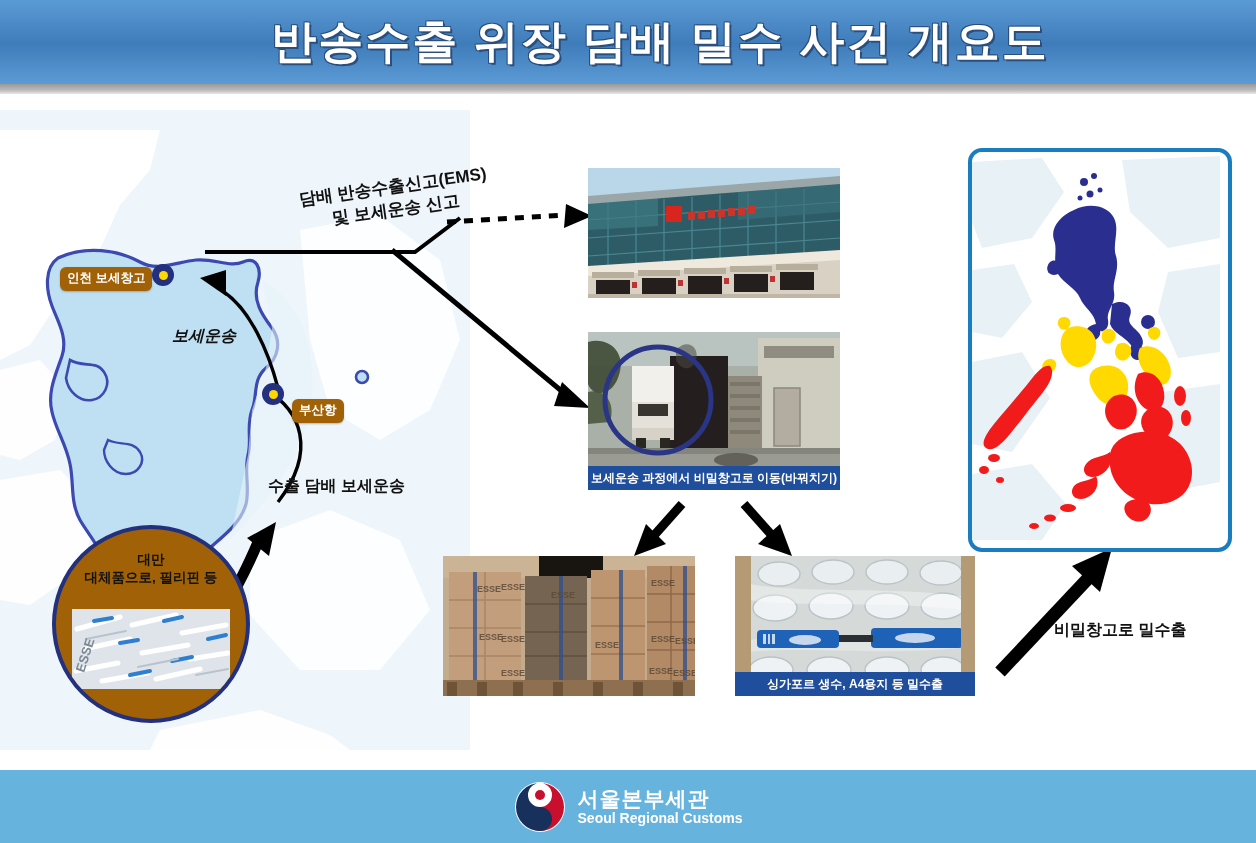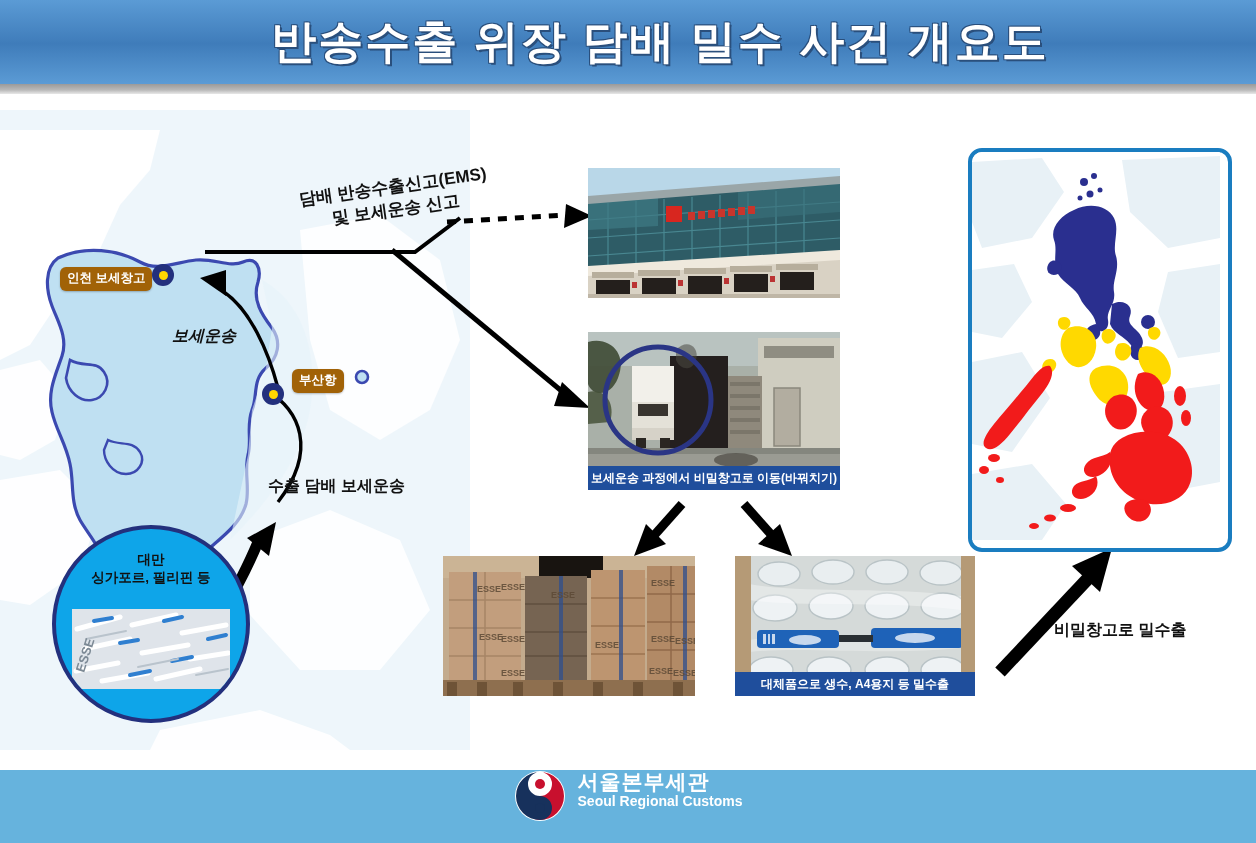--- a/index.html
+++ b/index.html
@@ -27,21 +27,21 @@
         font-size:12.5px;padding:3px 7px 4px 7px;border-radius:6px;white-space:nowrap;
         box-shadow:0 1px 2px rgba(0,0,0,.25);}
   .marker{position:absolute;width:22px;height:22px;border-radius:50%;
         background:#23307d;display:flex;align-items:center;justify-content:center;}
   .marker i{width:9px;height:9px;border-radius:50%;background:#ffd700;display:block;}
 
   .maptext{position:absolute;font-size:16px;font-weight:bold;color:#111;white-space:nowrap;}
 
   
   .origin-circle{position:absolute;left:52px;top:525px;width:190px;height:190px;
-        border:4px solid #23307d;border-radius:50%;background:#0ea5e9;overflow:hidden;
+        border:4px solid #23307d;border-radius:50%;background:#a16207;overflow:hidden;
         display:flex;flex-direction:column;align-items:center;}
   .origin-text{margin-top:22px;text-align:center;font-size:13.5px;font-weight:bold;
         color:#111;line-height:1.35;}
   .origin-photo{position:absolute;left:16px;top:80px;width:158px;height:80px;overflow:hidden;}
 
   
   .photo{position:absolute;overflow:hidden;background:#0369a1;}
   .photo .cap{position:absolute;left:0;bottom:0;width:100%;height:24px;
         background:#1f4e9c;color:#fff;font-size:12px;font-weight:bold;
         display:flex;align-items:center;justify-content:center;white-space:nowrap;}
@@ -49,21 +49,21 @@
   
   .phpanel{position:absolute;left:968px;top:148px;width:256px;height:396px;
         border:4px solid #1a7dc0;border-radius:14px;background:#fff;overflow:hidden;}
 
   
   .annot{position:absolute;font-size:17px;font-weight:bold;color:#111;
         line-height:1.35;text-align:center;white-space:nowrap;}
 
   
   .footer{position:absolute;left:0;top:770px;width:1256px;height:73px;background:#66b3dd;
-        display:flex;align-items:flex-start;justify-content:center;gap:12px;}
+        display:flex;align-items:center;justify-content:center;gap:12px;}
   .logo-txt{display:flex;flex-direction:column;justify-content:center;color:#fff;}
   .logo-kr{font-size:21px;font-weight:bold;line-height:1.1;letter-spacing:1px;}
   .logo-en{font-size:14px;font-weight:bold;line-height:1.2;}
 
   .arrowlayer{position:absolute;left:0;top:0;width:1256px;height:843px;pointer-events:none;}
 </style>
 </head>
 <body>
 
 <div class="page">
@@ -145,28 +145,28 @@
   <div class="redbadge" style="left:60px;top:267px;">인천 보세창고</div>
   <div class="marker" style="left:152px;top:264px;">
       <i></i>
     </div>
 
   <div class="maptext" style="left:172px;top:326px;font-style:italic;">보세운송</div>
 
   <div class="marker" style="left:262px;top:383px;">
       <i></i>
     </div>
-  <div class="redbadge" style="left:292px;top:369px;">부산항</div>
+  <div class="redbadge" style="left:292px;top:399px;">부산항</div>
 
   <div class="maptext" style="left:268px;top:476px;">수출 담배 보세운송</div>
 
   <div class="origin-circle">
     <div class="origin-text">
       <div>대만</div>
-      <div>싱가포르, 필리핀 등</div>
+      <div>대체품으로, 필리핀 등</div>
     </div>
     <div class="origin-photo">
       <svg width="158" height="80" viewBox="0 0 158 80">
         <rect width="158" height="80" fill="#dfe4ea"></rect>
         <g stroke="#fff" stroke-width="5" stroke-linecap="round">
           <line x1="5" y1="20" x2="48" y2="8"></line>
             <line x1="12" y1="40" x2="58" y2="30"></line>
           <line x1="4" y1="62" x2="46" y2="54"></line>
             <line x1="30" y1="72" x2="76" y2="64"></line>
           <line x1="60" y1="16" x2="104" y2="6"></line>
@@ -451,21 +451,21 @@
           <rect x="33" y="78" width="2" height="10"></rect>
         <rect x="37" y="78" width="3" height="10"></rect>
         <ellipse cx="70" cy="84" rx="16" ry="5"></ellipse>
         <ellipse cx="180" cy="82" rx="20" ry="5"></ellipse>
       </g>
 
       <rect x="0" y="0" width="16" height="140" fill="#b59a76"></rect>
       <rect x="226" y="0" width="14" height="140" fill="#b59a76"></rect>
       <rect x="0" y="120" width="20" height="20" fill="#5c9ad2"></rect>
     </svg>
-    <div class="cap">대체품으로 생수, A4용지 등 밀수출</div>
+    <div class="cap">싱가포르 생수, A4용지 등 밀수출</div>
   </div>
 
   <div class="phpanel">
     <svg width="248" height="388" viewBox="0 0 248 388">
       <rect width="248" height="388" fill="#ffffff"></rect>
 
       <g fill="#e8f1f6">
         <path d="M0,10 L70,6 L92,40 L60,86 L10,96 L0,70 Z"></path>
         <path d="M150,8 L248,4 L248,86 L196,96 L158,60 Z"></path>
         <path d="M0,118 L42,112 L60,150 L30,186 L0,180 Z"></path>

